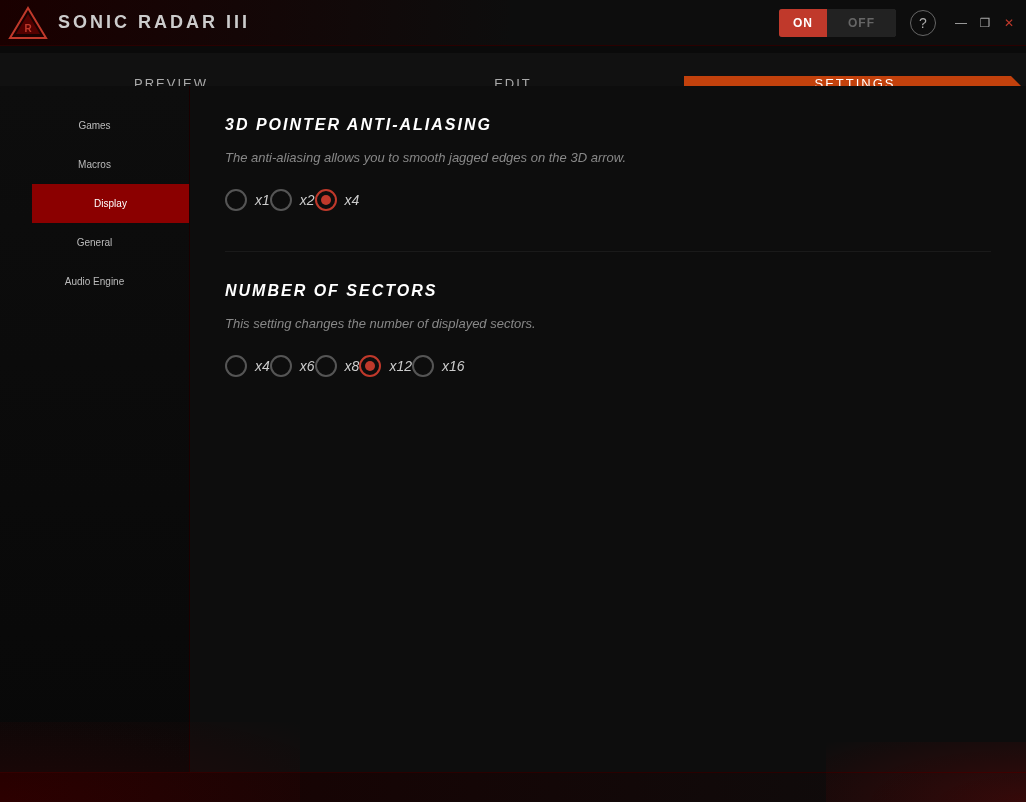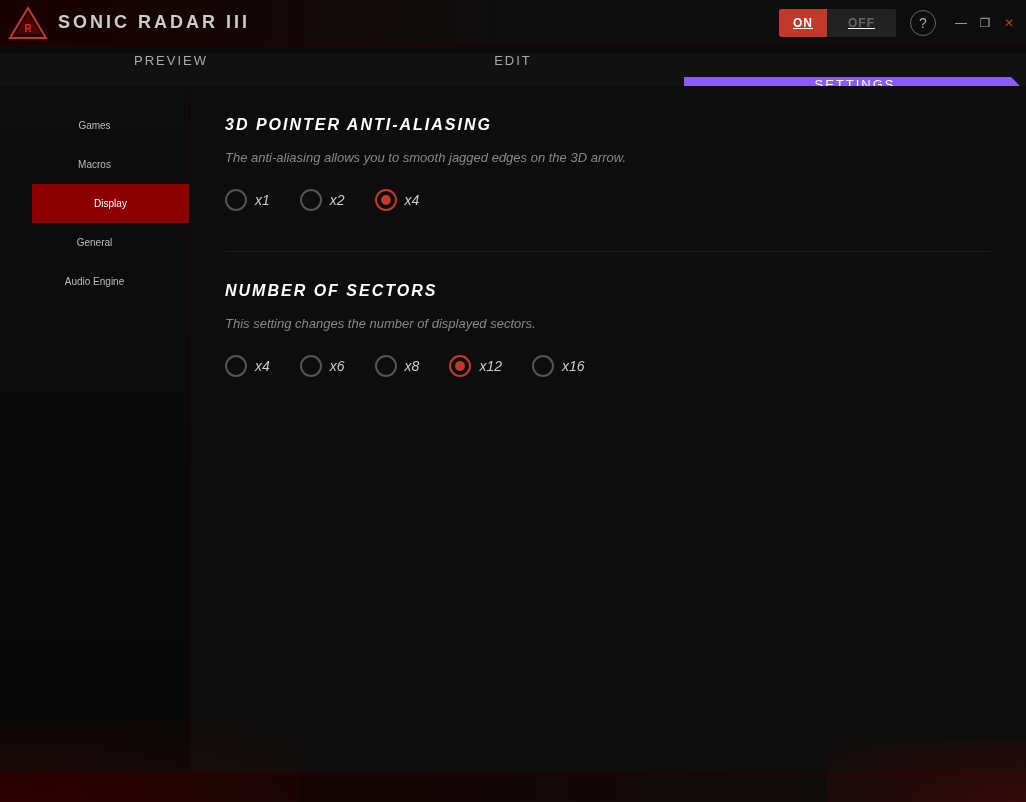--- a/index.html
+++ b/index.html
@@ -68,39 +68,39 @@
 
     
     .nav-tabs {
       position: absolute;
       top: 53px;
       left: 0;
       right: 0;
       height: 40px;
       background: #111;
       display: flex;
-      align-items: flex-start;
+      align-items: flex-end;
       border-bottom: 2px solid #1a0000;
     }
 
     .nav-tab {
       flex: 1;
       display: flex;
       align-items: center;
       justify-content: center;
       font-size: 13px;
       letter-spacing: 2px;
       color: #aaa;
       cursor: pointer;
       position: relative;
       clip-path: polygon(0 0, calc(100% - 15px) 0, 100% 100%, 15px 100%);
     }
 
     .nav-tab.active {
-      background: #8b5cf6;
+      background: #c2410c;
       color: #fff;
       clip-path: polygon(0 0, calc(100% - 15px) 0, 100% 100%, 0 100%);
       margin-top: 24px;
     }
 
     
     .sidebar {
       position: absolute;
       top: 86px;
       left: 0;
@@ -147,21 +147,20 @@
 
     .section-description {
       font-size: 13px;
       color: #888;
       margin-bottom: 24px;
     }
 
     .radio-group {
       display: flex;
       align-items: flex-start;
-      gap: 30px;
       margin-bottom: 40px;
     }
 
     .radio-option {
       display: flex;
       align-items: center;
       gap: 8px;
       cursor: pointer;
     }
 
@@ -212,21 +211,20 @@
     }
 
     
     .toggle-container {
       display: flex;
       align-items: center;
       background: #333;
       border-radius: 3px;
       overflow: hidden;
       height: 28px;
-      text-decoration: underline;
     }
 
     .toggle-on {
       padding: 0 14px;
       background: #c0392b;
       color: #fff;
       font-size: 12px;
       font-weight: bold;
       height: 100%;
       display: flex;

